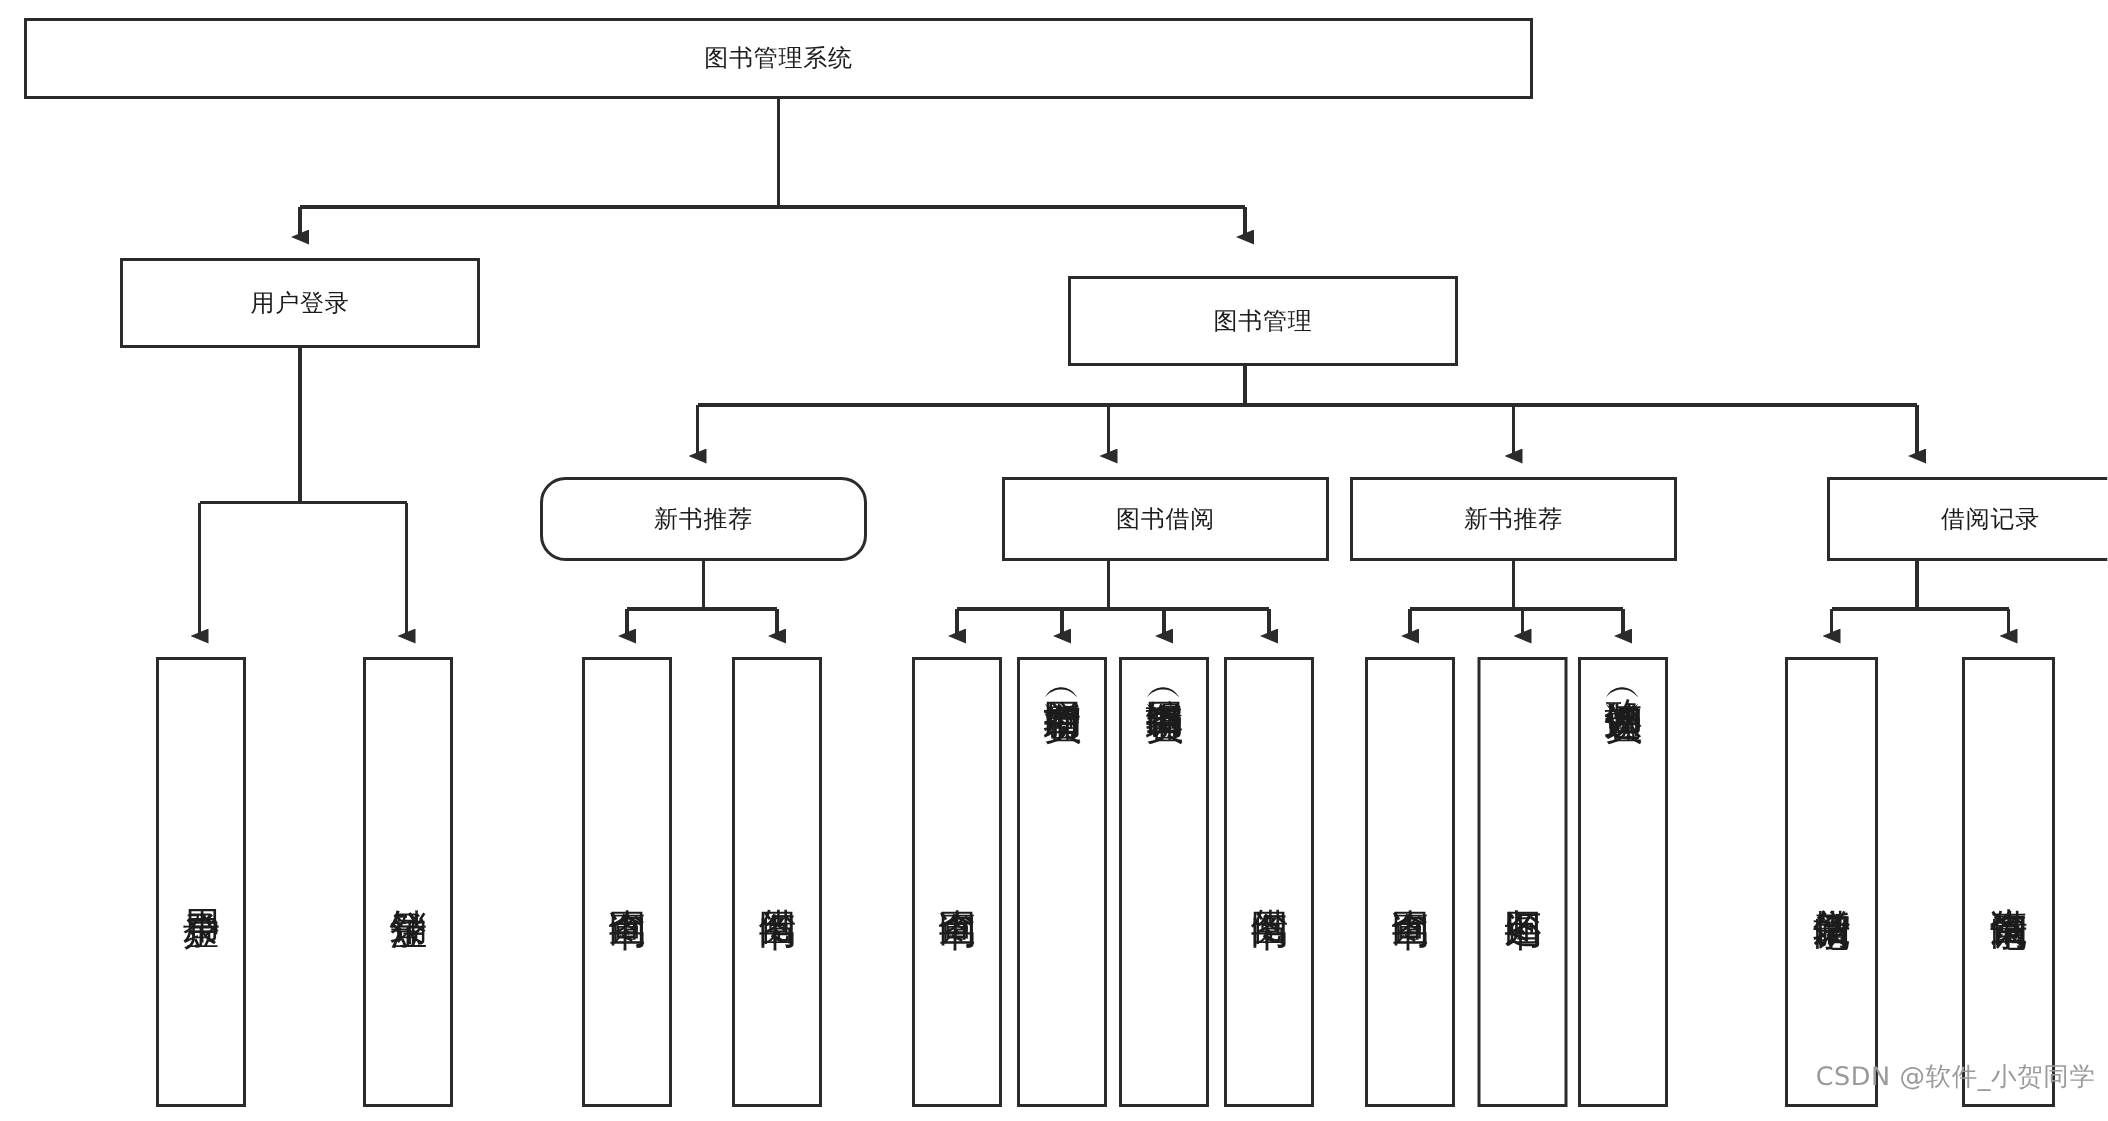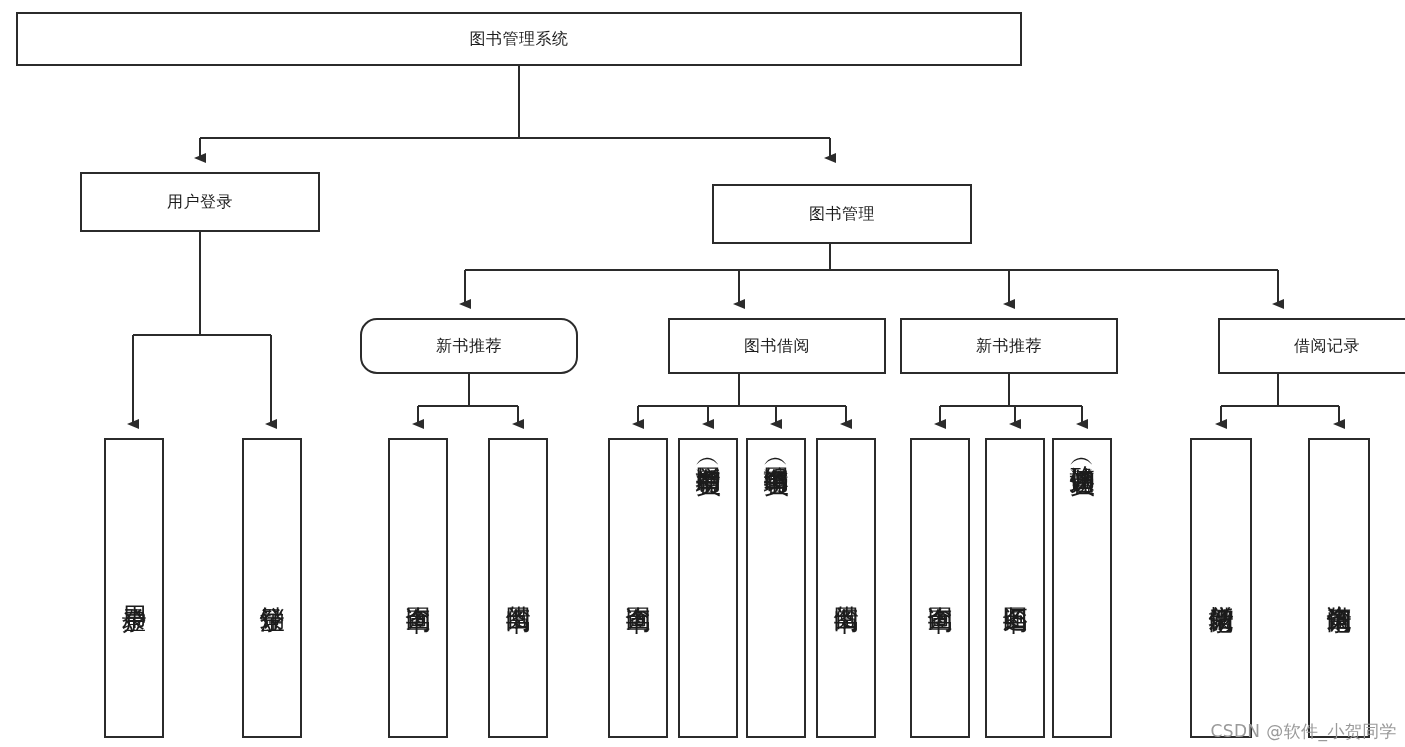--- a/index.html
+++ b/index.html
@@ -59,21 +59,21 @@
     letter-spacing: 1px;
     white-space: nowrap;
   }
   .node.vert.short {
     align-items: center;
     padding-top: 0;
   }
   #watermark {
     position: absolute;
     right: 8px;
-    bottom: 4px;
+    bottom: 18px;
     font-size: 17px;
     color: #9a9a9a;
     letter-spacing: 0.4px;
     white-space: nowrap;
     user-select: none;
   }
 </style>
 </head>
 <body>
 

